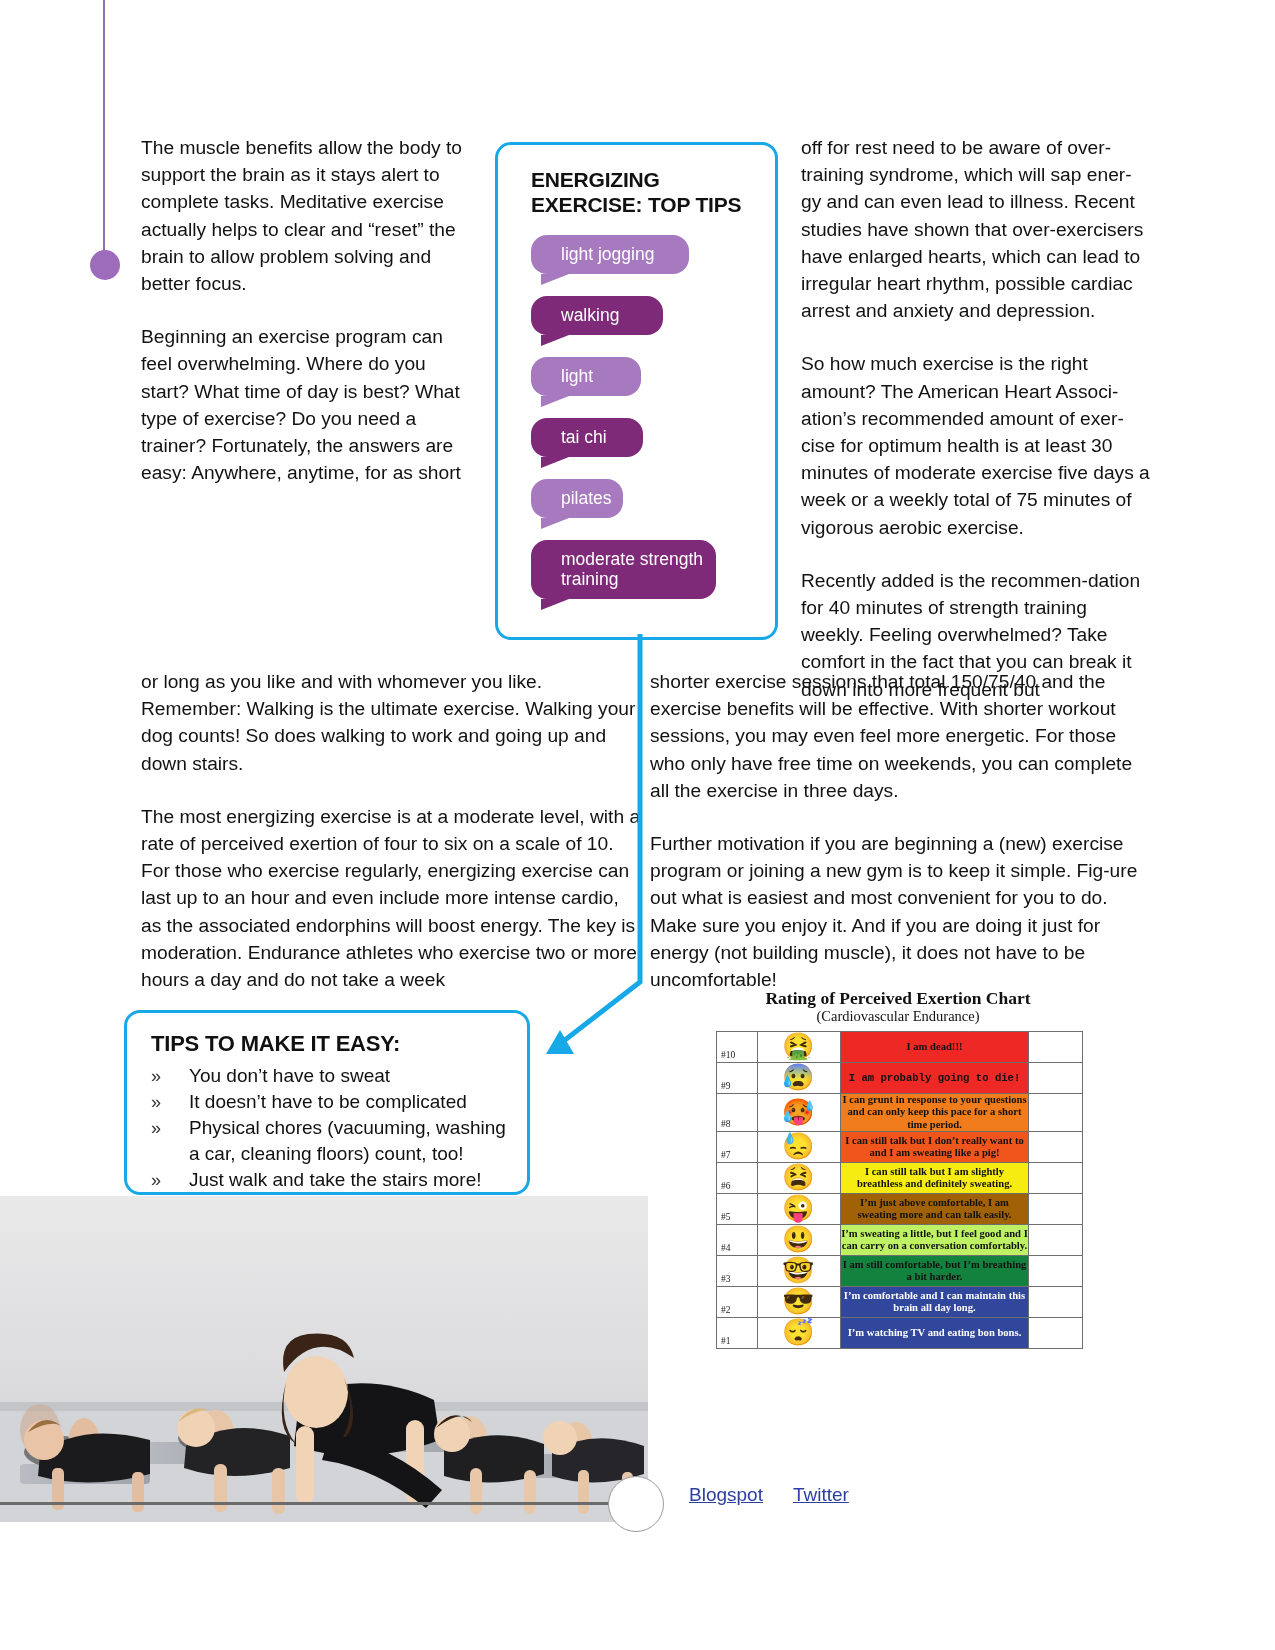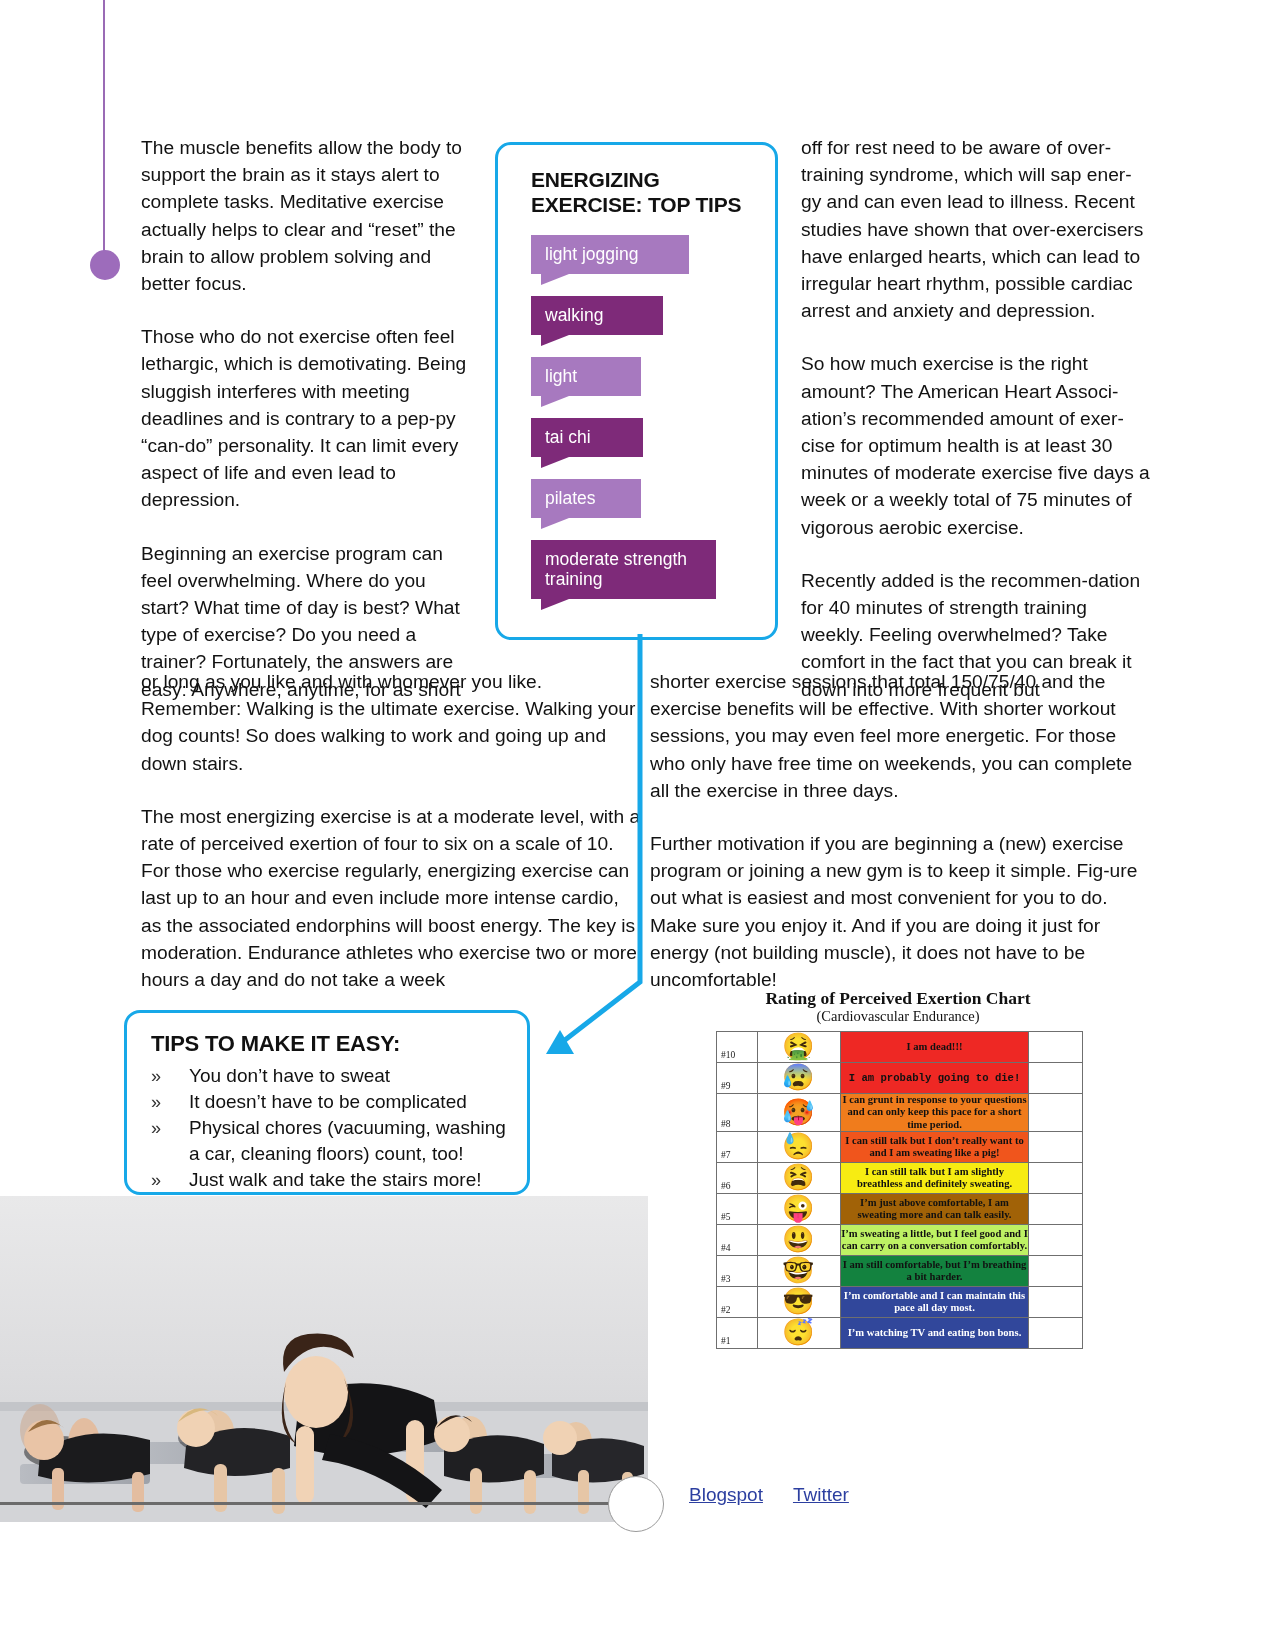--- a/index.html
+++ b/index.html
@@ -35,22 +35,23 @@
   .sidebox h2{
     margin:0;font-size:21px;line-height:25px;font-weight:bold;
     letter-spacing:-0.2px;color:#111;
   }
   .sidebox .lead{
     margin:6px 0 0 0;font-size:15.3px;line-height:21.5px;font-weight:bold;color:#111;
   }
   .tags{margin-top:18px;position:relative;}
   .tag{
     position:relative;color:#fff;font-size:17.5px;line-height:20px;
-    padding:9px 12px 10px 14px;margin-bottom:22px;display:block;
+    padding:9px 12px 10px 30px;margin-bottom:22px;display:block;
     box-sizing:border-box;
+    border-radius:16px;
   }
   .tag::after{
     content:"";position:absolute;left:10px;bottom:-11px;
     width:0;height:0;border-left:0 solid transparent;
     border-top:11px solid currentColor;border-right:28px solid transparent;
   }
   .tag.light{background:#a779bf;color:#a779bf;}
   .tag.dark{background:#7e2a79;color:#7e2a79;}
   .tag span{color:#fff;display:block;}
 
@@ -104,21 +105,20 @@
 </head>
 <body>
 
 <div class="page">
 
   <div class="rail-line"></div>
   <div class="rail-dot"></div>
 
   <div class="col col-left">
     <p>The muscle benefits allow the body to support the brain as it stays alert to complete tasks. Meditative exercise actually helps to clear and “reset” the brain to allow problem solving and better focus.</p>
-    <p>Those who do not exercise often feel lethargic, which is demotivating. Being sluggish interferes with meeting deadlines and is contrary to a pep-py “can-do” personality. It can limit every aspect of life and even lead to depression.</p>
     <p>Beginning an exercise program can feel overwhelming. Where do you start? What time of day is best? What type of exercise? Do you need a trainer? Fortunately, the answers are easy:  Anywhere, anytime, for as short</p>
   </div>
 
   <div class="col col-left-wide">
     <p>or long as you like and with whomever you like. Remember: Walking is the ultimate exercise. Walking your dog counts! So does walking to work and going up and down stairs.</p>
     <p>The most energizing exercise is at a moderate level, with a rate of perceived exertion of four to six on a scale of 10. For those who exercise regularly, energizing exercise can last up to an hour and even include more intense cardio, as the associated endorphins will boost energy. The key is moderation. Endurance athletes who exercise two or more hours a day and do not take a week</p>
   </div>
 
   <div class="col col-right">
     <p>off for rest need to be aware of over-training syndrome, which will sap ener-gy and can even lead to illness. Recent studies have shown that over-exercisers have enlarged hearts, which can lead to irregular heart rhythm, possible cardiac arrest and anxiety and depression.</p>
@@ -140,21 +140,21 @@
           </div>
           <div class="tag dark" style="width: 132px;">
             <span>walking</span>
           </div>
           <div class="tag light" style="width: 110px;">
             <span>light</span>
           </div>
           <div class="tag dark" style="width: 112px;">
             <span>tai chi</span>
           </div>
-          <div class="tag light" style="width: 110px;">
+          <div class="tag light" style="width: 92px;">
             <span>pilates</span>
           </div>
           <div class="tag dark" style="width: 185px;">
             <span>moderate strength training</span>
           </div>
         </div>
     </div>
   </div>
 
   <svg class="connector" viewBox="0 0 220 420">
@@ -327,21 +327,21 @@
             </td>
             <td class="face"><span class="emoji">🤓</span></td>
             <td class="desc" style="background: rgb(19, 130, 63); color: rgb(17, 17, 17);">I am still comfortable, but I’m breathing a bit harder.</td>
             <td class="blank">&nbsp;</td>
           </tr>
           <tr>
             <td class="num">
               <span>#2</span>
             </td>
             <td class="face"><span class="emoji">😎</span></td>
-            <td class="desc" style="background: rgb(49, 71, 155); color: rgb(255, 255, 255);">I’m comfortable and I can maintain this pace all day most.</td>
+            <td class="desc" style="background: rgb(49, 71, 155); color: rgb(255, 255, 255);">I’m comfortable and I can maintain this brain all day long.</td>
             <td class="blank">&nbsp;</td>
           </tr>
           <tr>
             <td class="num">
               <span>#1</span>
             </td>
             <td class="face"><span class="emoji">😴</span></td>
             <td class="desc" style="background: rgb(49, 71, 155); color: rgb(255, 255, 255);">I’m watching TV and eating bon bons.</td>
             <td class="blank">&nbsp;</td>
           </tr>

